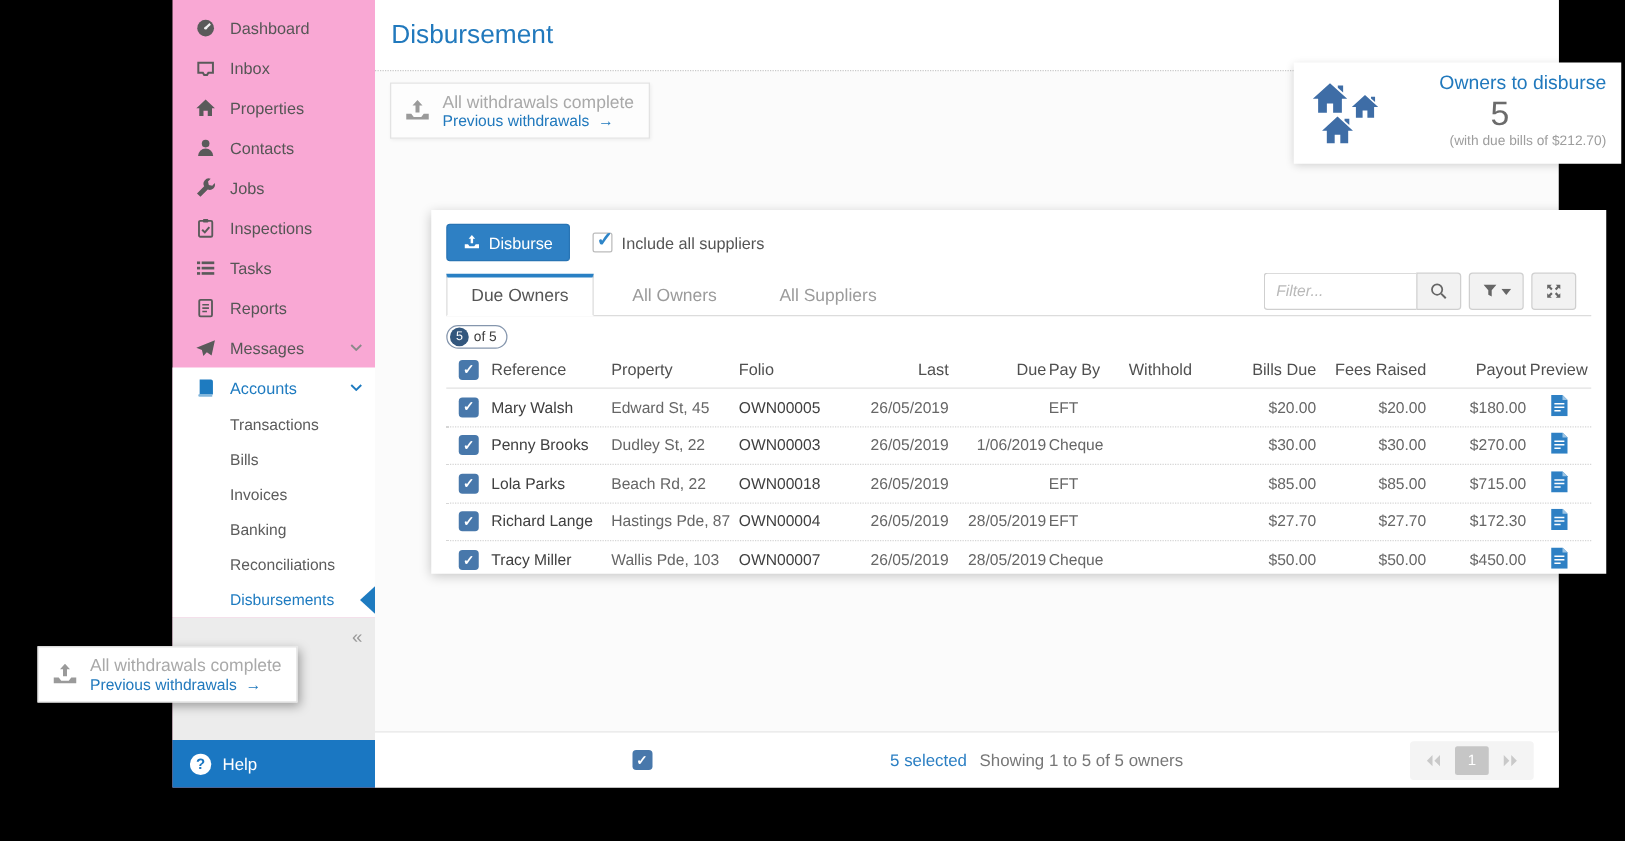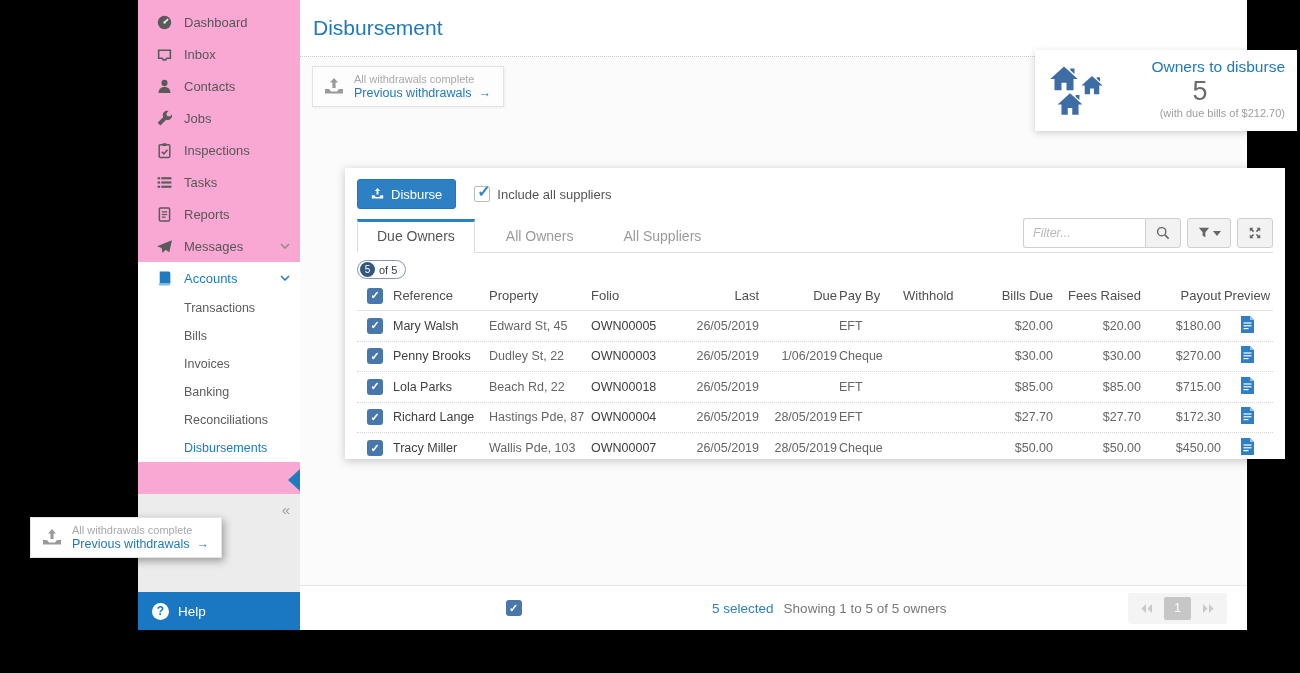--- a/index.html
+++ b/index.html
@@ -25,21 +25,21 @@
   .collapse-ico { position:absolute; top:8px; right:10px; color:#9a9a9a; font-size:15px; cursor:pointer; line-height:1; }
   .help-bar { position:absolute; left:0; right:0; bottom:0; height:38px; background:#1a77c2; color:#fff; display:flex; align-items:center; padding-left:40px; font-size:13.5px; cursor:pointer; }
   .help-q { position:absolute; left:14px; width:17px; height:17px; border-radius:50%; background:#fff; color:#1a77c2; font-size:12px; font-weight:bold; display:flex; align-items:center; justify-content:center; }
   .active-marker { position:absolute; left:288px; top:469px; width:0; height:0; border-top:11px solid transparent; border-bottom:11px solid transparent; border-right:12px solid #1e7bc0; }
   
   .main { position:absolute; left:300px; top:0; width:947px; height:630px; background:#fbfbfb; }
   .main-header { position:absolute; left:0; top:0; right:0; height:57px; background:#fff; border-bottom:1px dotted #c9c9c9; }
   .page-title { position:absolute; left:13px; top:16px; font-size:21px; color:#2179bd; }
   .withdraw-card { background:#fdfdfd; border:1px solid #e3e3e3; box-shadow:1px 1px 3px rgba(0,0,0,0.06); display:flex; align-items:center; padding:6px 12px 6px 10px; }
   .withdraw-card .w-ico { color:#9a9a9a; margin-right:9px; display:inline-flex; }
-  .withdraw-line1 { font-size:11px; color:#a9a9a9; }
+  .withdraw-line1 { font-size:14px; color:#a9a9a9; }
   .withdraw-line2 { font-size:12.5px; color:#2179bd; cursor:pointer; margin-top:1px; }
   .withdraw-top { position:absolute; left:12px; top:66px; }
   .float-withdraw { position:absolute; left:30px; top:517px; box-shadow:2px 3px 8px rgba(0,0,0,0.35); background:#fff; z-index:30; }
   
   .owners-card { position:absolute; left:1035px; top:50px; width:262px; height:81px; background:#fff; box-shadow:0 2px 7px rgba(0,0,0,0.18); z-index:20; padding:8px 12px 8px 10px; }
   .houses { position:absolute; left:12px; top:14px; width:64px; height:56px; color:#3e6da6; }
   .houses svg { position:absolute; }
   .owners-title { text-align:right; color:#2179bd; font-size:15.5px; }
   .owners-count { text-align:center; padding-left:70px; color:#6b6b6b; font-size:27px; line-height:30px; }
   .owners-sub { text-align:right; color:#9d9d9d; font-size:11px; margin-top:1px; }
@@ -47,21 +47,21 @@
   .table-card { position:absolute; left:345px; top:168px; width:940px; height:291px; background:#fff; box-shadow:0 2px 9px rgba(0,0,0,0.22); z-index:15; padding:10px 12px 0 12px; }
   .toolbar-row { display:flex; align-items:center; height:32px; }
   .btn-disburse { background:#2e80c4; border:1px solid #2874b4; color:#fff; font-size:13px; height:30px; padding:0 13px; border-radius:3px; display:inline-flex; align-items:center; gap:7px; cursor:pointer; }
   .inc-suppliers { display:flex; align-items:center; margin-left:18px; gap:7px; cursor:pointer; }
   .inc-suppliers .cb-lite { width:16px; height:16px; background:#fff; border:1px solid #bcbcbc; border-radius:2px; position:relative; }
   .cb-lite .tick { position:absolute; left:2px; top:-5px; color:#2e85c8; font-size:16px; font-weight:bold; }
   .inc-label { font-size:13px; color:#555; }
   .tabs-row { display:flex; align-items:flex-end; border-bottom:1px solid #dcdcdc; margin-top:6px; height:37px; position:relative;gap:12px; }
   .tab { font-size:14px; color:#9b9b9b; padding:8px 19px; cursor:pointer; }
   .tab.active { color:#555; background:#fff; border:1px solid #dcdcdc; border-top:3px solid #2980c4; border-bottom:1px solid #fff; margin-bottom:-1px; padding-top:6px; }
-  .filter-group { position:absolute; right:0; top:2px; display:flex; align-items:center; }
+  .filter-group { position:absolute; right:12px; top:2px; display:flex; align-items:center; }
   .filter-input { width:122px; height:30px; border:1px solid #cfcfcf; border-right:none; border-radius:3px 0 0 3px; padding:0 9px; font-size:12.5px; font-style:italic; color:#555; outline:none; font-family:"Liberation Sans", sans-serif; }
   .filter-input::placeholder { color:#b9b9b9; font-style:italic; }
   .fbtn { height:30px; background:#f2f2f2; border:1px solid #cfcfcf; display:inline-flex; align-items:center; justify-content:center; color:#666; cursor:pointer; }
   .fbtn.search { width:36px; border-radius:0 3px 3px 0; }
   .fbtn.funnel { width:44px; margin-left:6px; border-radius:3px; gap:3px; }
   .fbtn.expand { width:36px; margin-left:6px; border-radius:3px; }
   .badge-pill { display:inline-flex; align-items:center; border:1px solid #8596ad; border-radius:10px; padding:1px 8px 1px 2px; margin:7px 0 2px 0; }
   .badge-circle { width:15px; height:15px; border-radius:50%; background:#33577d; color:#fff; font-size:10px; display:flex; align-items:center; justify-content:center; }
   .badge-of { font-size:11px; color:#3c3c3c; margin-left:4px; }
   .grid { display:grid; grid-template-columns:36px 96px 102px 86px 82px 78px 66px 64px 86px 88px 80px 1fr; align-items:center; }
@@ -103,20 +103,28 @@
       <span class="sb-ico">
           <svg width="17" height="17" viewBox="0 0 16 16">
             <path d="M2.5 4h11v7.5h-3.4l-1 1.6H6.9l-1-1.6H2.5z" fill="none" stroke="currentColor" stroke-width="1.5"></path>
           </svg>
         </span>
       <span class="sb-lbl">Inbox</span>
     </div>
     <div class="sb-item">
       <span class="sb-ico">
           <svg width="17" height="17" viewBox="0 0 16 16">
+            <path d="M8 1.5 15 8h-2.2v6H9.6v-4H6.4v4H3.2V8H1z" fill="currentColor"></path>
+          </svg>
+        </span>
+      <span class="sb-lbl">Properties</span>
+    </div>
+    <div class="sb-item">
+      <span class="sb-ico">
+          <svg width="17" height="17" viewBox="0 0 16 16">
             <circle cx="8" cy="4.6" r="2.9" fill="currentColor"></circle>
             <path d="M2.3 14a5.7 5.7 0 0 1 11.4 0z" fill="currentColor"></path>
           </svg>
         </span>
       <span class="sb-lbl">Contacts</span>
     </div>
     <div class="sb-item">
       <span class="sb-ico">
           <svg width="17" height="17" viewBox="0 0 16 16">
             <path d="M14.8 4.2a3.9 3.9 0 0 1-5.2 4.9l-5.5 5.4L1.5 12l5.4-5.5A3.9 3.9 0 0 1 11.8 1l-2 2 .6 2.6 2.6.6z" fill="currentColor"></path>

